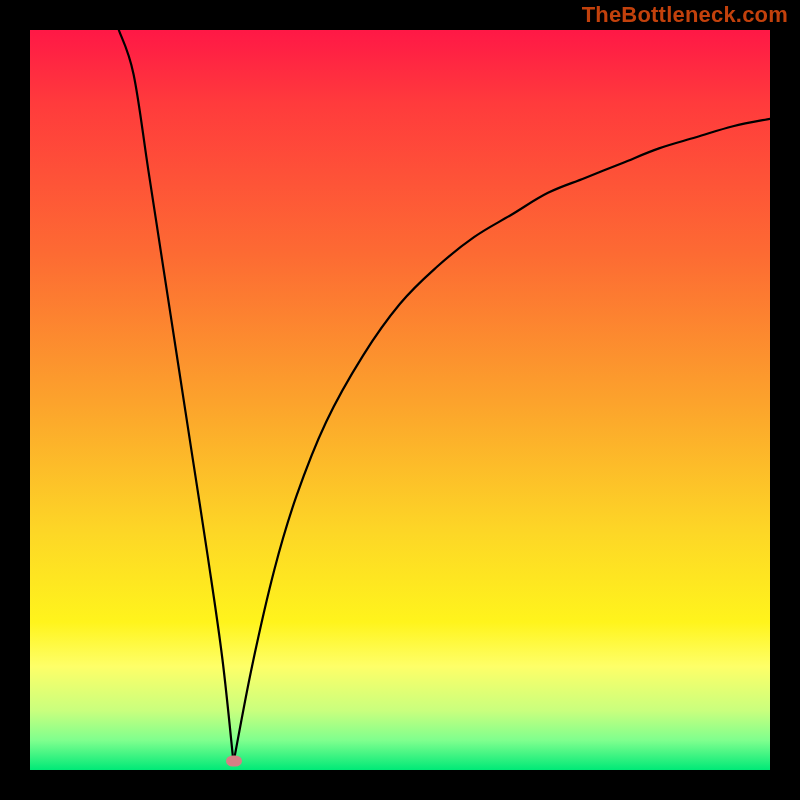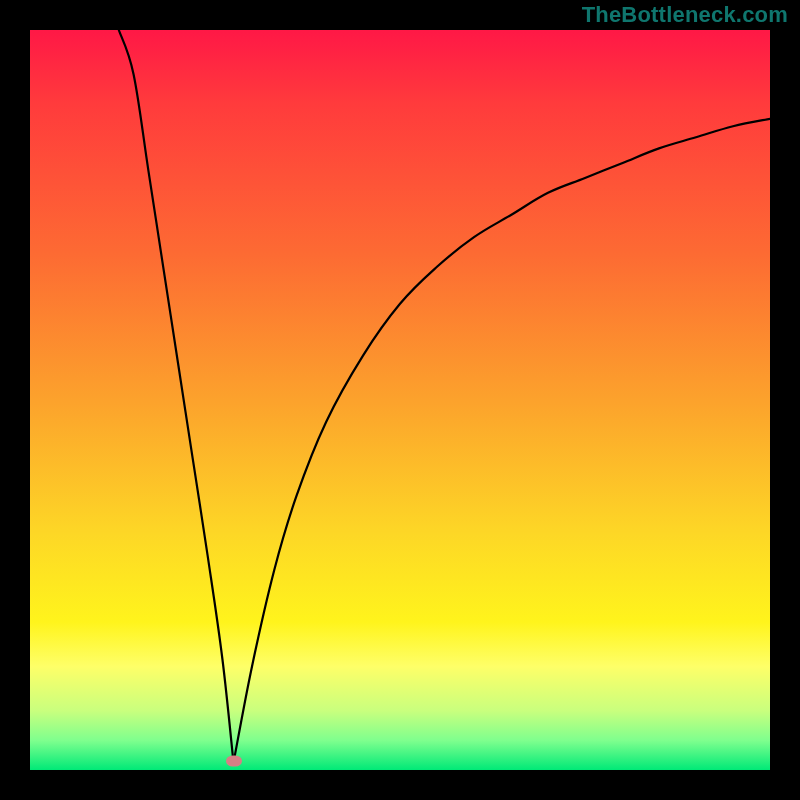--- a/index.html
+++ b/index.html
@@ -18,21 +18,21 @@
     height: 800px;
     background: #000;
   }
   .watermark {
     position: absolute;
     top: 2px;
     right: 12px;
     font-family: Arial, Helvetica, sans-serif;
     font-size: 22px;
     font-weight: 600;
-    color: #0f766e;
+    color: #c2410c;
     letter-spacing: 0.2px;
   }
   .plot-inner {
     position: absolute;
     top: 30px;
     left: 30px;
     width: 740px;
     height: 740px;
     
     background: linear-gradient(

